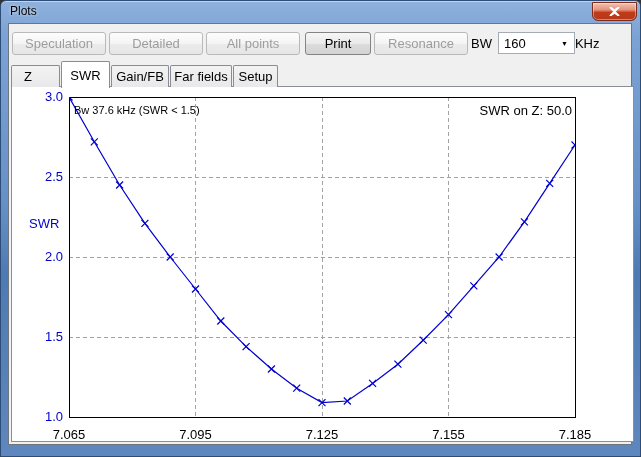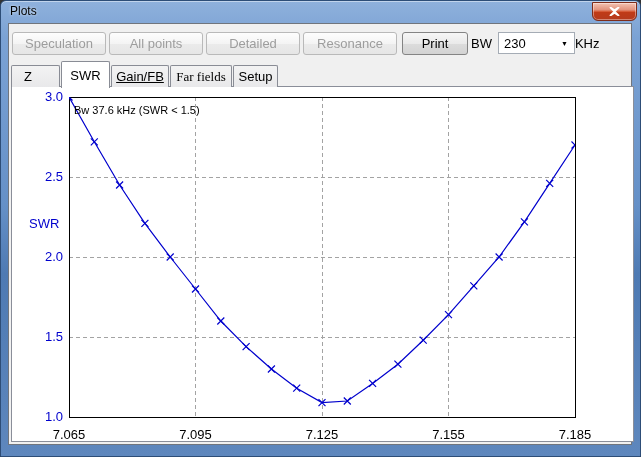--- a/index.html
+++ b/index.html
@@ -50,21 +50,21 @@
 
   .tabbar { position:absolute; left:0; top:36px; height:27px; display:flex; align-items:flex-end; padding-left:2px; z-index:3; }
   .tab {
     height:22px; border:1px solid #898c95; border-bottom:none; border-radius:2px 2px 0 0;
     background:linear-gradient(180deg,#f3f3f3 0%,#e8e8ea 100%);
     font-size:13px; color:#000; display:flex; align-items:center; justify-content:center;
     margin-right:1px; cursor:pointer;
   }
   .tab.first { justify-content:flex-start; padding-left:12px; }
   .tab.selected { height:27px; margin-bottom:-1px; background:#fff; z-index:4; }
-  .w-z{width:49px;} .w-swr{width:49px;} .w-gfb{width:58px;text-decoration:underline;} .w-ff{width:62px;font-family:Liberation Serif, serif;} .w-setup{width:45px;}
+  .w-z{width:49px;} .w-swr{width:49px;} .w-gfb{width:58px;} .w-ff{width:62px;} .w-setup{width:45px;}
 
   .page {
     position:absolute; left:2px; top:62px; width:623px; bottom:2px;
     background:#fff; border:1px solid #8a8e99; z-index:1;
   }
   .chart { position:absolute; inset:0; }
   #plot-svg { position:absolute; left:0; top:0; }
   #plot-svg text { font-family:"Liberation Sans",sans-serif; }
 
   .anno-bw { position:absolute; left:62px; top:15px; font-size:11px; color:#000; line-height:16px; white-space:nowrap; }
@@ -81,27 +81,27 @@
       <svg width="11" height="9" viewBox="0 0 11 9">
         <path d="M1.5 0.5 L5.5 3.2 L9.5 0.5 M1.5 8.5 L5.5 5.8 L9.5 8.5 M1.5 0.5 L9.5 8.5 M9.5 0.5 L1.5 8.5" stroke="#ffffff" stroke-width="1.8" fill="none" stroke-linecap="round"></path>
       </svg>
     </div>
   </div>
 
   <div class="client">
 
     <div class="toolbar">
       <button class="tb-btn">Speculation</button>
+      <button class="tb-btn">Detailed</button>
       <button class="tb-btn">All points</button>
-      <button class="tb-btn">Detailed</button>
+      <button class="tb-btn enabled">Print</button>
       <button class="tb-btn">Resonance</button>
-      <button class="tb-btn enabled">Print</button>
       <span class="bw-label">BW</span>
       <div class="combo">
-        <span class="combo-value">230</span>
+        <span class="combo-value">160</span>
         <span class="combo-arrow">▼</span>
       </div>
       <span class="khz-label">KHz</span>
     </div>
 
     <div class="tabbar">
       <div class="tab first w-z">Z</div>
       <div class="tab selected w-swr">SWR</div>
       <div class="tab w-gfb">Gain/FB</div>
       <div class="tab w-ff">Far fields</div>
@@ -154,18 +154,19 @@
             <text x="563" y="352" text-anchor="middle" fill="#000" font-size="13px">7.185</text>
             <text x="51" y="334" text-anchor="end" fill="#0000cd" font-size="13px">1.0</text>
             <text x="51" y="254" text-anchor="end" fill="#0000cd" font-size="13px">1.5</text>
             <text x="51" y="174" text-anchor="end" fill="#0000cd" font-size="13px">2.0</text>
             <text x="51" y="94" text-anchor="end" fill="#0000cd" font-size="13px">2.5</text>
             <text x="51" y="14" text-anchor="end" fill="#0000cd" font-size="13px">3.0</text>
           </svg>
         <div class="anno-bw">
           <div>Bw 37.6 kHz (SWR &lt; 1.5)</div>
         </div>
+        <div class="anno-z">SWR on Z: 50.0</div>
         <div class="y-title" style="color: rgb(0, 0, 205);">SWR</div>
       </div>
     </div>
 
   </div>
 </div>
 
 </body></html>

